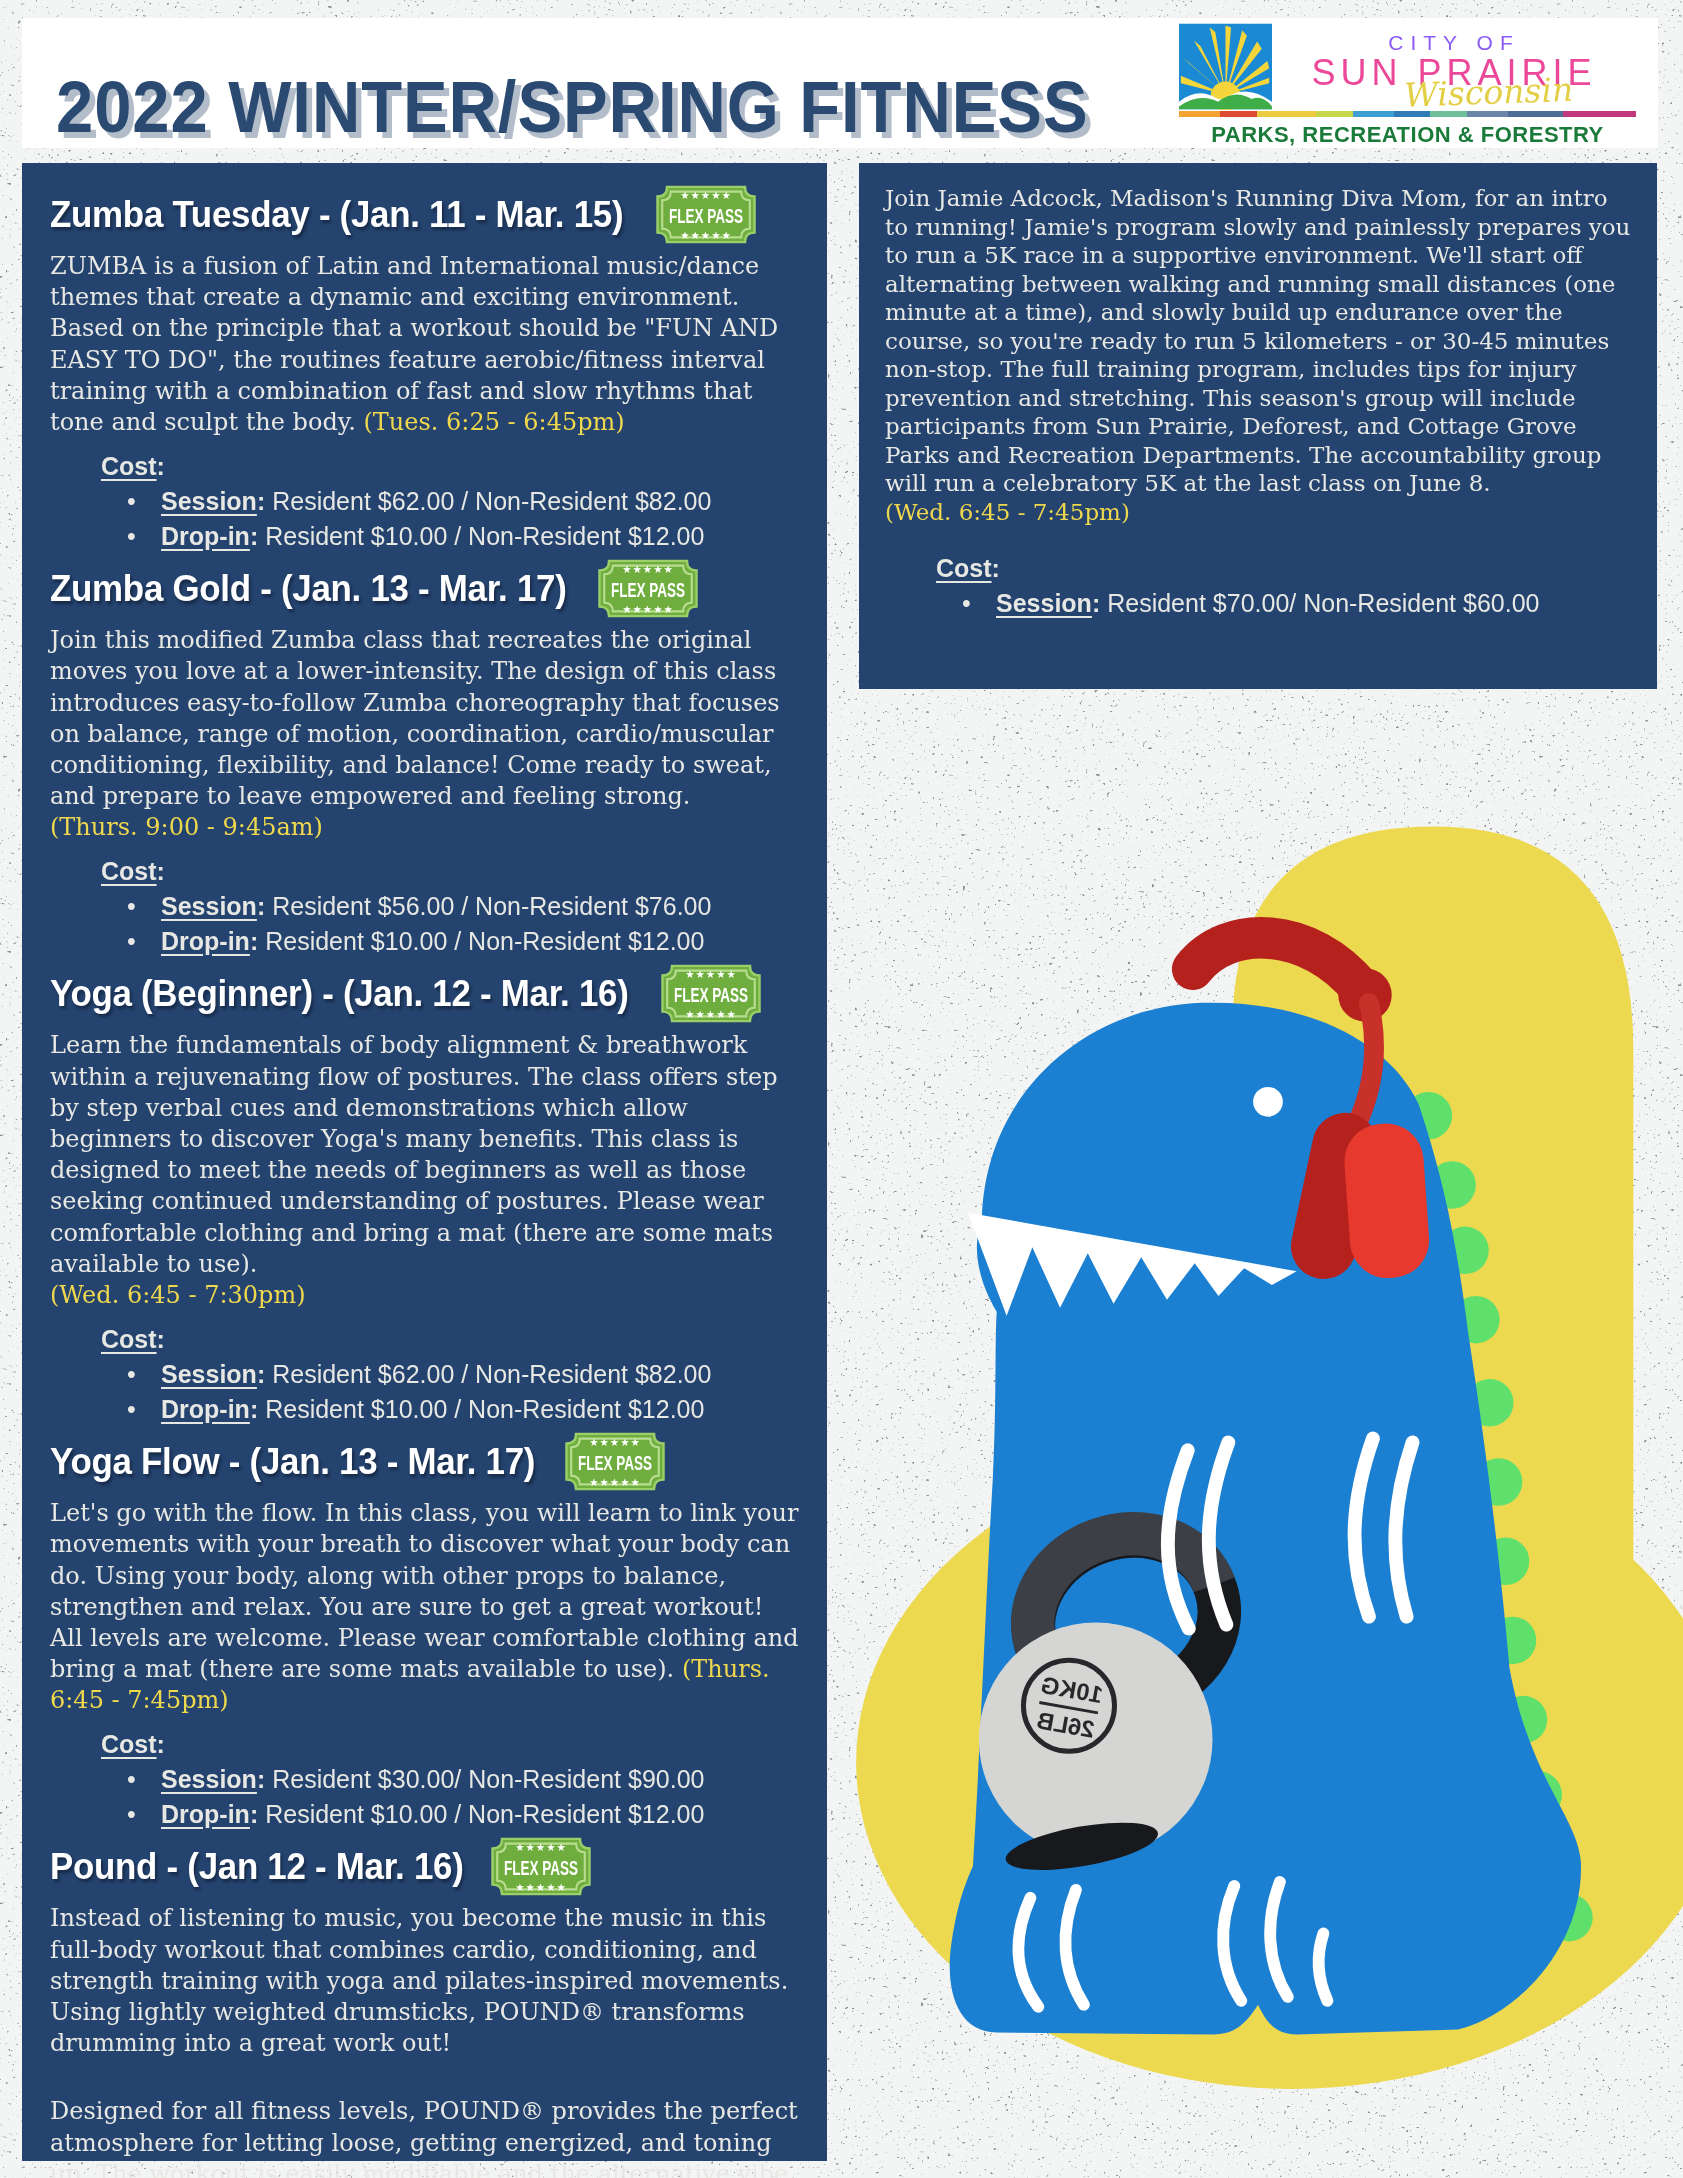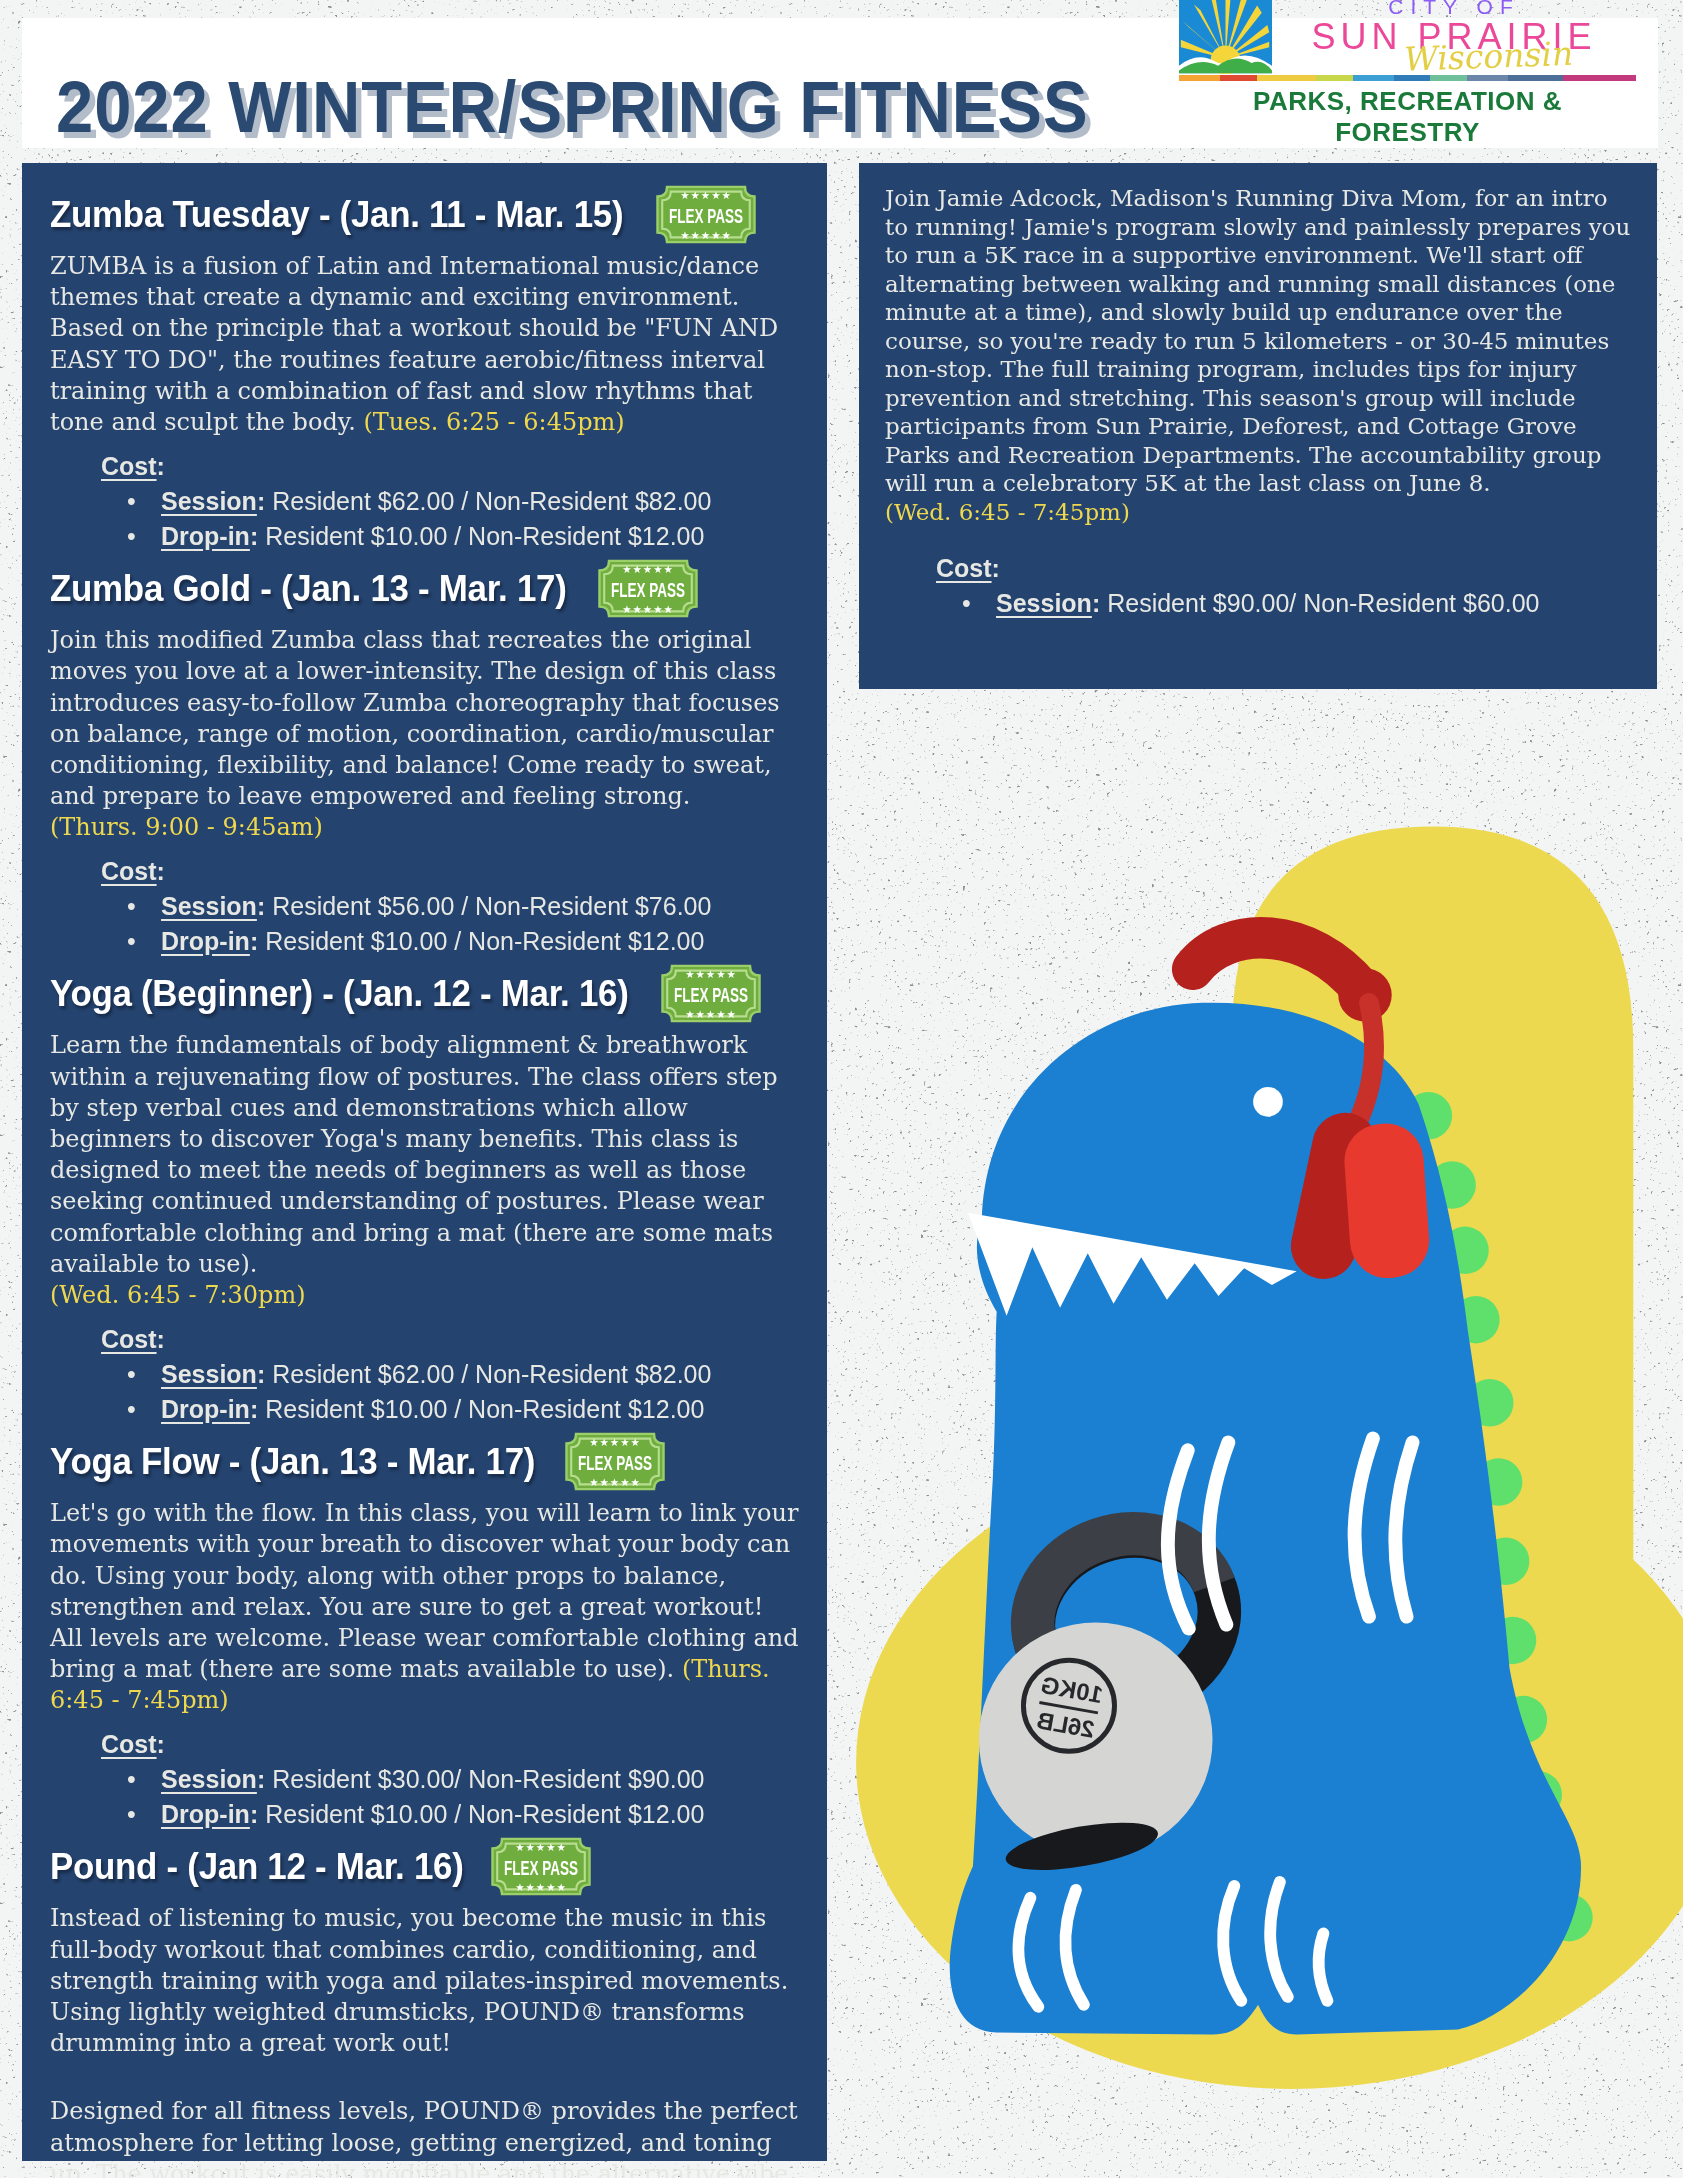--- a/index.html
+++ b/index.html
@@ -29,21 +29,21 @@
   .logo-text{display:flex;flex-direction:column;align-items:center;flex:1;line-height:1;}
   .city-of{color:#8b5cf6;font-size:21px;letter-spacing:7px;margin-bottom:2px;}
   .city{color:#ec4899;font-size:36px;letter-spacing:5px;font-weight:400;}
   .state{color:#e3cf45;font-size:33px;font-style:italic;font-family:"DejaVu Serif",serif;
          margin-top:-14px;align-self:center;padding-left:69px;transform:rotate(-2deg);}
   .rainbow{height:6px;width:100%;margin-top:1px;
     background:linear-gradient(to right,
       #f5a433 0 9%,#df4a32 9% 17%,#eecb3f 17% 30%,#c8d64a 30% 38%,
       #3e9fd4 38% 47%,#2f7cb8 47% 55%,#6fbf9b 55% 63%,#6b86a8 63% 72%,
       #4d6e96 72% 84%,#c23a7d 84% 100%);}
-  .dept{color:#1a7a3a;font-size:26px;font-weight:bold;text-align:center;margin-top:5px;letter-spacing:0.5px;}
+  .dept{color:#1a7a3a;font-size:22px;font-weight:bold;text-align:center;margin-top:5px;letter-spacing:0.5px;}
   
   .panel{position:absolute;background:#24436e;z-index:2;box-sizing:border-box;color:#e7e8e4;}
   .panel-left{left:22px;top:163px;width:805px;height:1998px;padding:16px 28px 10px 28px;}
   .panel-right{left:859px;top:163px;width:798px;height:526px;padding:14px 26px 10px 26px;}
   .hrow{display:flex;align-items:center;gap:14px;margin-top:6px;}
   h2{
     margin:0;font-size:36px;font-weight:800;color:#ffffff;letter-spacing:-0.3px;
     text-shadow:2px 3px 3px rgba(8,14,26,.45);white-space:nowrap;
     transform:scaleX(.97);transform-origin:left center;
   }
@@ -211,21 +211,21 @@
     <p class="desc"><span>Designed for all fitness levels, POUND® provides the perfect atmosphere for letting loose, getting energized, and toning up. The workout is easily modifiable and the alternative vibe and welcoming philosophy appeals to men and women of all ages and abilities.</span> </p>
 
   </section>
 </div>
 
 <div class="panel panel-right">
   <section>
     <p class="desc"><span>Join Jamie Adcock, Madison's Running Diva Mom, for an intro to running! Jamie's program slowly and painlessly prepares you to run a 5K race in a supportive environment. We'll start off alternating between walking and running small distances (one minute at a time), and slowly build up endurance over the course, so you're ready to run 5 kilometers - or 30-45 minutes non-stop. The full training program, includes tips for injury prevention and stretching. This season's group will include participants from Sun Prairie, Deforest, and Cottage Grove Parks and Recreation Departments. The accountability group will run a celebratory 5K at the last class on June 8.</span> <span class="time tblock">(Wed. 6:45 - 7:45pm)</span></p>
     <div class="cost">
       <div class="costhead"><span class="u">Cost</span><span>:</span></div>
-      <div class="ci"><span class="blt">•</span><span class="u b">Session</span><span class="b">:</span><span class="val">Resident $90.00/ Non-Resident $60.00</span></div>
+      <div class="ci"><span class="blt">•</span><span class="u b">Session</span><span class="b">:</span><span class="val">Resident $70.00/ Non-Resident $60.00</span></div>
     </div>
   </section>
 </div>
 
 <svg class="illus" width="837" height="1490" viewBox="0 0 845 1505">
 
   <path d="M390,1100 L390,345 Q390,140 593,140 Q795,140 795,365 L795,1100 Z" fill="#ecd94f"></path>
   <ellipse cx="450" cy="1085" rx="440" ry="330" fill="#ecd94f"></ellipse>
 
   <g fill="#5fe06c">

